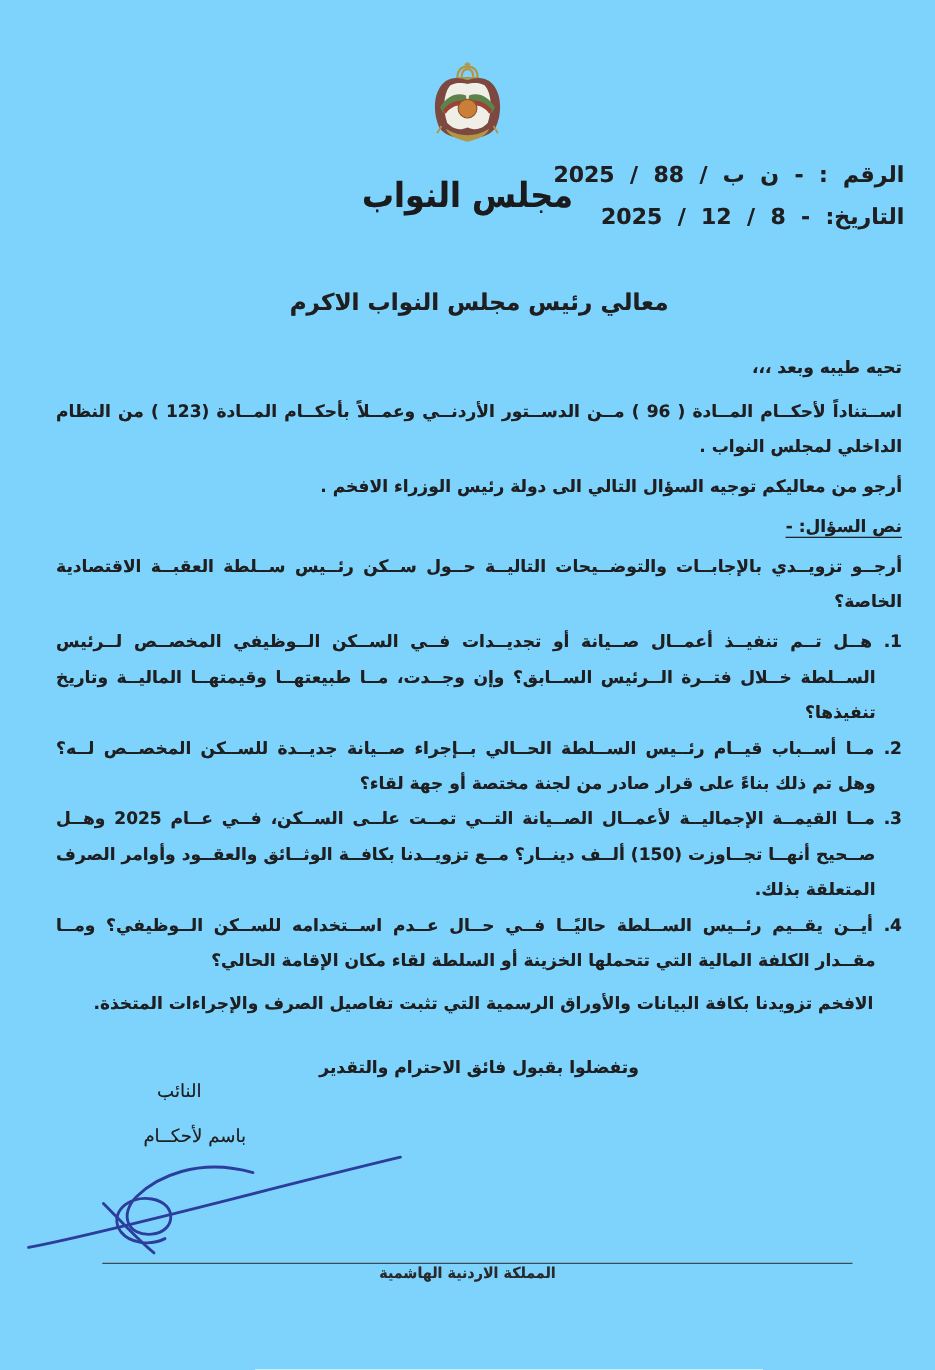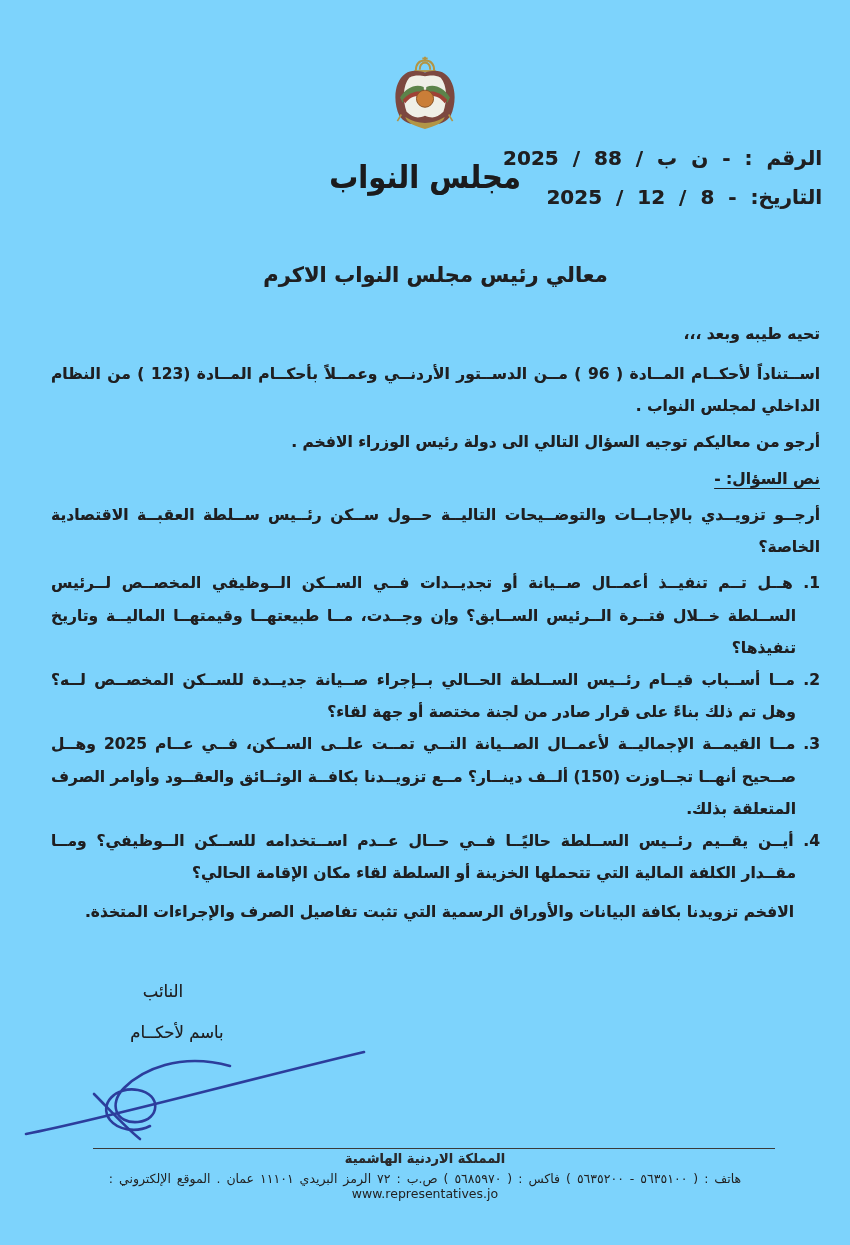--- a/index.html
+++ b/index.html
@@ -109,32 +109,32 @@
 
     <div class="q-list">
       <p class="q-item"><span class="q-num">1.</span> <span>هــل تــم تنفيــذ أعمــال صــيانة أو تجديــدات فــي الســكن الــوظيفي المخصــص لــرئيس الســلطة خــلال فتــرة الــرئيس الســابق؟ وإن وجــدت، مــا طبيعتهــا وقيمتهــا الماليــة وتاريخ تنفيذها؟</span></p>
       <p class="q-item"><span class="q-num">2.</span> <span>مــا أســباب قيــام رئــيس الســلطة الحــالي بــإجراء صــيانة جديــدة للســكن المخصــص لــه؟ وهل تم ذلك بناءً على قرار صادر من لجنة مختصة أو جهة لقاء؟</span></p>
       <p class="q-item"><span class="q-num">3.</span> <span>مــا القيمــة الإجماليــة لأعمــال الصــيانة التــي تمــت علــى الســكن، فــي عــام 2025 وهــل صــحيح أنهــا تجــاوزت (150) ألــف دينــار؟ مــع تزويــدنا بكافــة الوثــائق والعقــود وأوامر الصرف المتعلقة بذلك.</span></p>
       <p class="q-item"><span class="q-num">4.</span> <span>أيــن يقــيم رئــيس الســلطة حاليًــا فــي حــال عــدم اســتخدامه للســكن الــوظيفي؟ ومــا مقــدار الكلفة المالية التي تتحملها الخزينة أو السلطة لقاء مكان الإقامة الحالي؟</span></p>
     </div>
 
     <p class="closing">الافخم تزويدنا بكافة البيانات والأوراق الرسمية التي تثبت تفاصيل الصرف والإجراءات المتخذة.</p>
 
+    <p class="salutation">وتفضلوا بقبول فائق الاحترام والتقدير</p>
   </div>
 
   <div class="signature soft">
     <div class="sig-role">النائب</div>
     <div class="sig-name">باسم لأحكــام</div>
   </div>
 
   <svg class="sig-ink" width="350" height="108" viewBox="0 0 350 108">
     <g fill="none" stroke-width="2.6" stroke-linecap="round" stroke-linejoin="round" stroke="#2c3d9c">
       <path d="M6,98 C80,84 210,48 344,16"></path>
       <path d="M210,30 C160,16 122,34 104,52 C88,68 96,88 118,86 C140,84 142,58 118,54 C96,50 78,68 90,84 C98,94 116,97 130,90"></path>
       <path d="M74,58 C88,72 106,92 120,103"></path>
     </g>
   </svg>
 
   <div class="footer-rule"></div>
   <div class="footer-kingdom soft">المملكة الاردنية الهاشمية</div>
-  <div class="footer-contact">هاتف : ( ٥٦٣٥١٠٠ - ٥٦٣٥٢٠٠ ) فاكس : ( ٥٦٨٥٩٧٠ ) ص.ب : ٧٢ الرمز البريدي ١١١٠١ عمان . الموقع الإلكتروني : www.representatives.jo</div>
 
 </div>
 
 </body></html>

